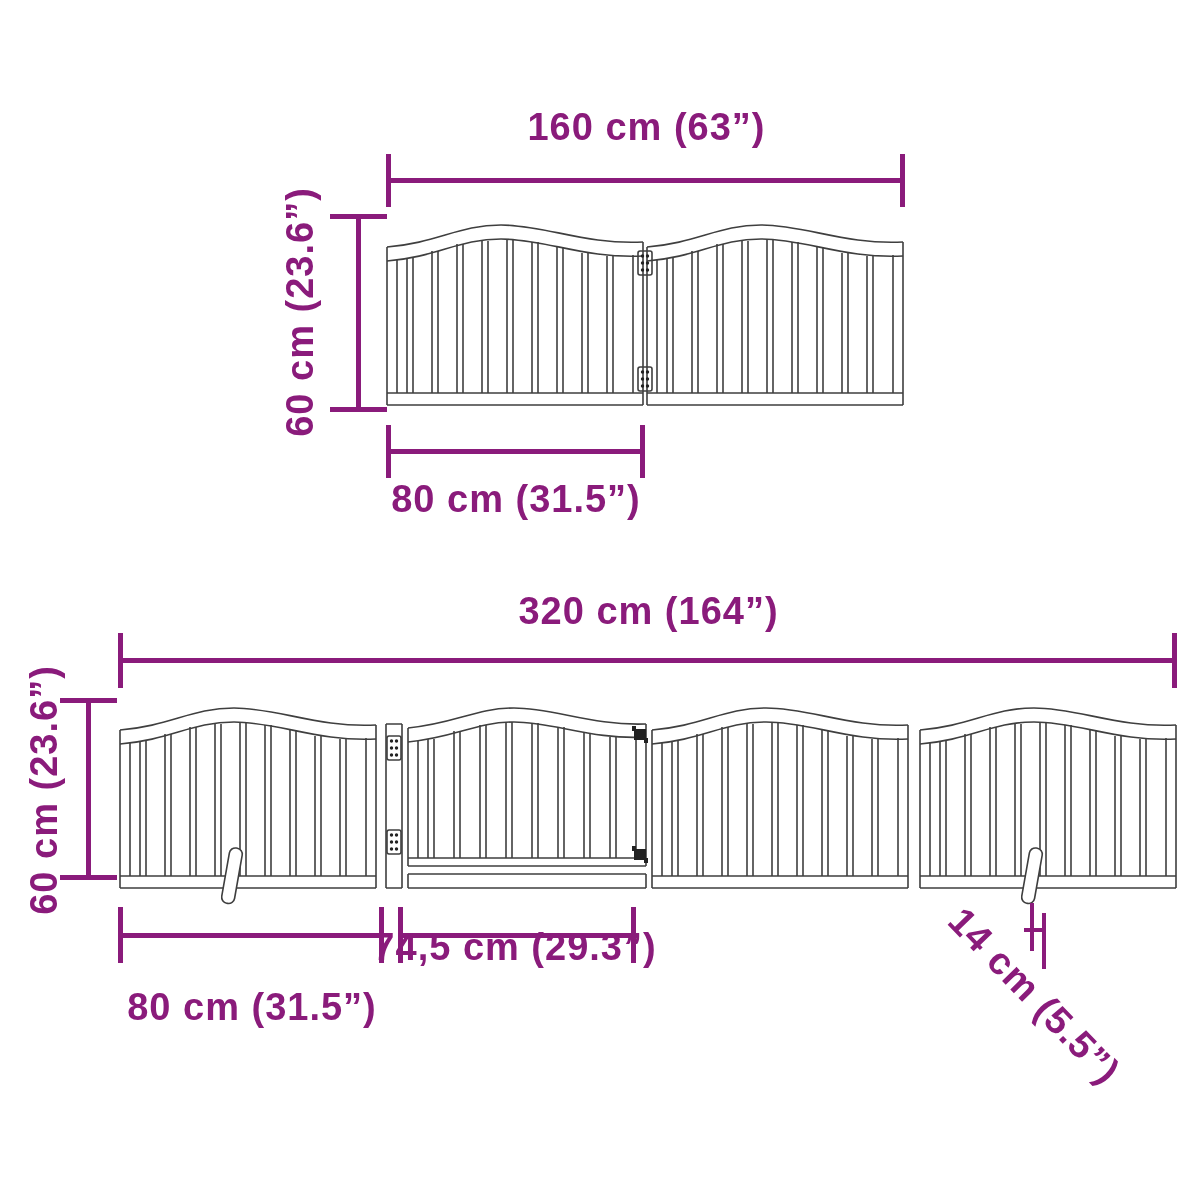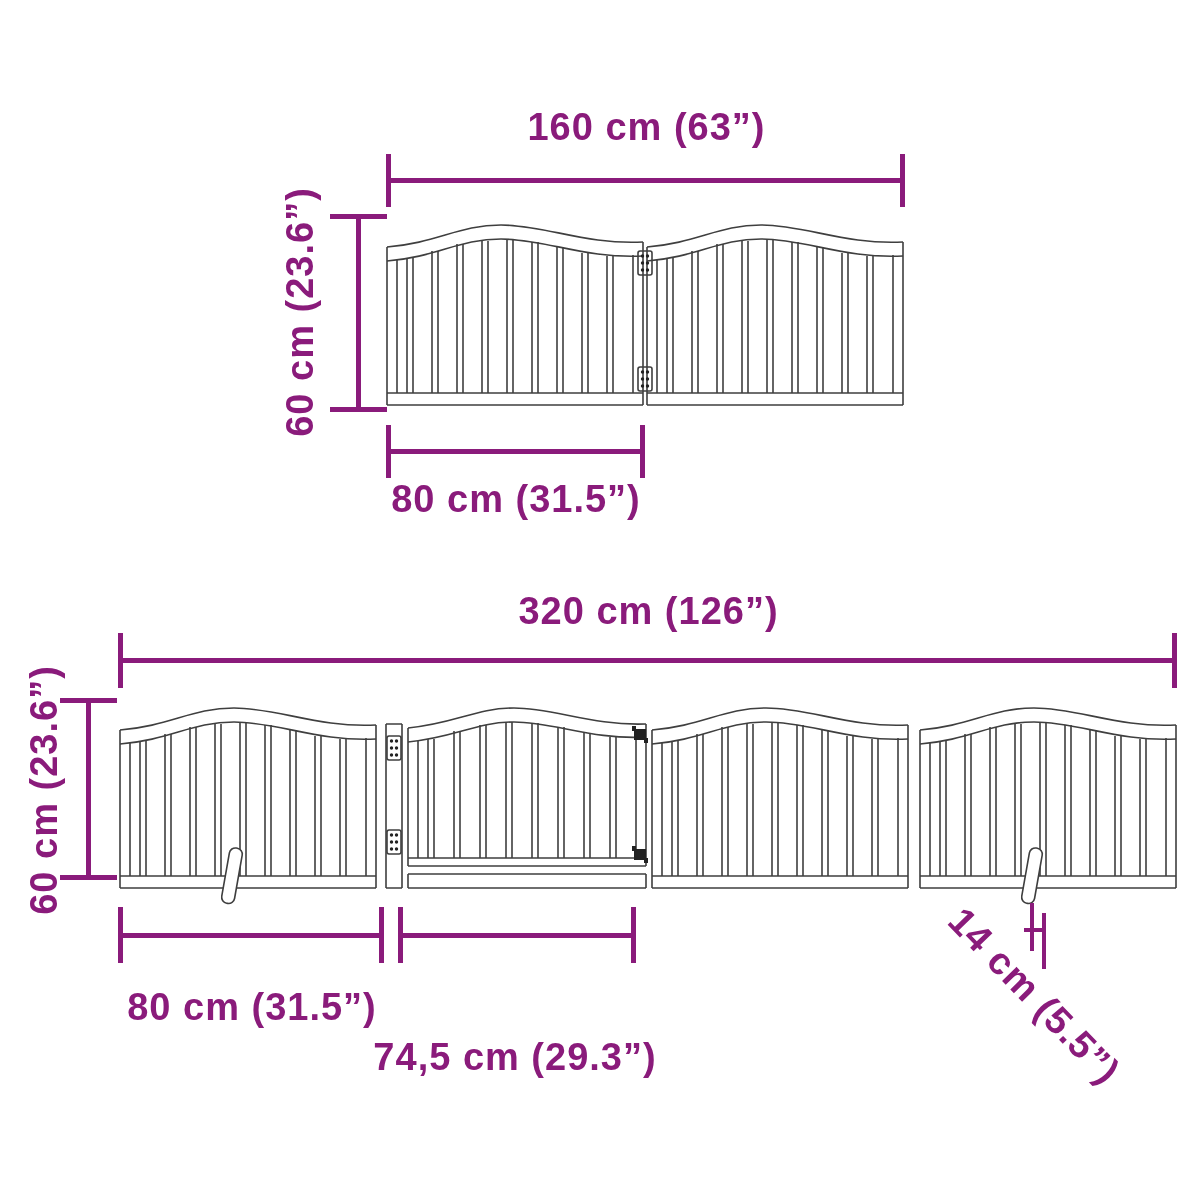--- a/index.html
+++ b/index.html
@@ -102,21 +102,21 @@
     <div>
       <div class="dim" style="left:388px;top:449px;width:257px;height:5px;"></div>
       <div class="dim" style="left:386px;top:425px;width:5px;height:53px;"></div>
       <div class="dim" style="left:640px;top:425px;width:5px;height:53px;"></div>
     </div>
     <div class="dlabel hcenter" style="left:316px;top:478px;width:400px;">80 cm (31.5”)</div>
   </div>
 
   <div>
 
-    <div class="dlabel hcenter" style="left:120px;top:590px;width:1057px;">320 cm (126”)</div>
+    <div class="dlabel hcenter" style="left:120px;top:590px;width:1057px;">320 cm (164”)</div>
     <div>
       <div class="dim" style="left:120px;top:658px;width:1057px;height:5px;"></div>
       <div class="dim" style="left:118px;top:633px;width:5px;height:55px;"></div>
       <div class="dim" style="left:1172px;top:633px;width:5px;height:55px;"></div>
     </div>
 
     <div class="dlabel rot" style="left:44px;top:790px;">60 cm (23.6”)</div>
     <div>
       <div class="dim" style="left:86px;top:700px;width:5px;height:180px;"></div>
       <div class="dim" style="left:60px;top:698px;width:57px;height:5px;"></div>
@@ -144,21 +144,21 @@
       <div class="dim" style="left:118px;top:907px;width:5px;height:56px;"></div>
       <div class="dim" style="left:379px;top:907px;width:5px;height:56px;"></div>
     </div>
     <div class="dlabel hcenter" style="left:52px;top:986px;width:400px;">80 cm (31.5”)</div>
 
     <div>
       <div class="dim" style="left:400px;top:933px;width:236px;height:5px;"></div>
       <div class="dim" style="left:398px;top:907px;width:5px;height:56px;"></div>
       <div class="dim" style="left:631px;top:907px;width:5px;height:56px;"></div>
     </div>
-    <div class="dlabel hcenter" style="left:315px;top:1036px;width:400px;">74,5 cm (29.3”)</div>
+    <div class="dlabel hcenter" style="left:315px;top:926px;width:400px;">74,5 cm (29.3”)</div>
 
     <div>
       <div class="dim" style="left:1030px;top:903px;width:4px;height:48px;"></div>
       <div class="dim" style="left:1042px;top:913px;width:4px;height:56px;"></div>
       <div class="dim" style="left:1024px;top:928px;width:22px;height:4px;"></div>
     </div>
     <div class="dlabel diag" style="left:1034px;top:996px;">14 cm (5.5”)</div>
   </div>
 
 </div>

